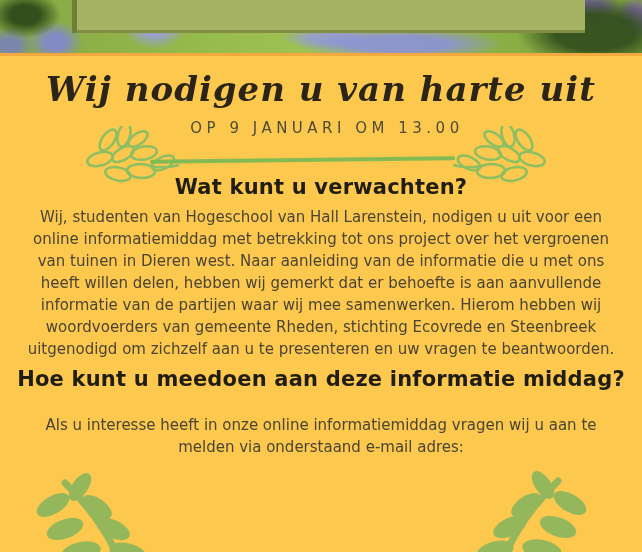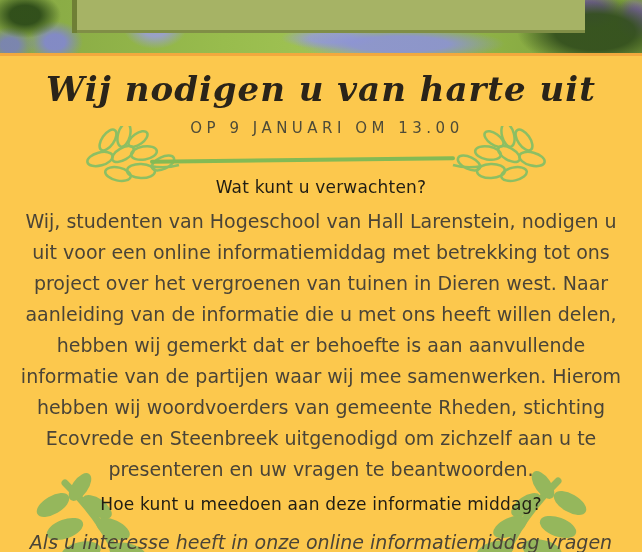--- a/index.html
+++ b/index.html
@@ -45,32 +45,32 @@
     color:var(--title-text,#2a2419);
   }
   .date{
     margin-top:4px;
     font-size:15px;line-height:24px;
     letter-spacing:4.5px;
     color:var(--date-text,#4e4b38);
     padding-left:12px;
   }
   h2{
-    margin:0;font-size:17px;line-height:22px;
-    font-weight:normal;color:#201d14;letter-spacing:.2px;
+    margin:0;font-size:21px;line-height:22px;
+    font-weight:bold;color:#201d14;letter-spacing:.2px;
   }
   .h-what{margin-top:36px;}
   .h-how{margin-top:8px;}
   .para{
     width:608px;margin:0 auto;
-    font-size:19px;line-height:31px;
+    font-size:15px;line-height:22px;
     color:var(--body-text,#4a4437);
   }
   .p1{margin-top:8px;}
-  .p3{margin-top:12px;font-style:italic;}
+  .p3{margin-top:24px;}
   
   .leaf-outline{position:absolute;z-index:1;}
   .leaf-outline.left{left:80px;top:126px;}
   .leaf-outline.right{left:452px;top:126px;transform:scaleX(-1);}
   .divider{
     position:absolute;z-index:1;
     left:150px;top:158px;width:305px;height:3.5px;
     background:var(--divider-green,#84ba54);
     border-radius:3px;
     transform:rotate(-0.7deg);

